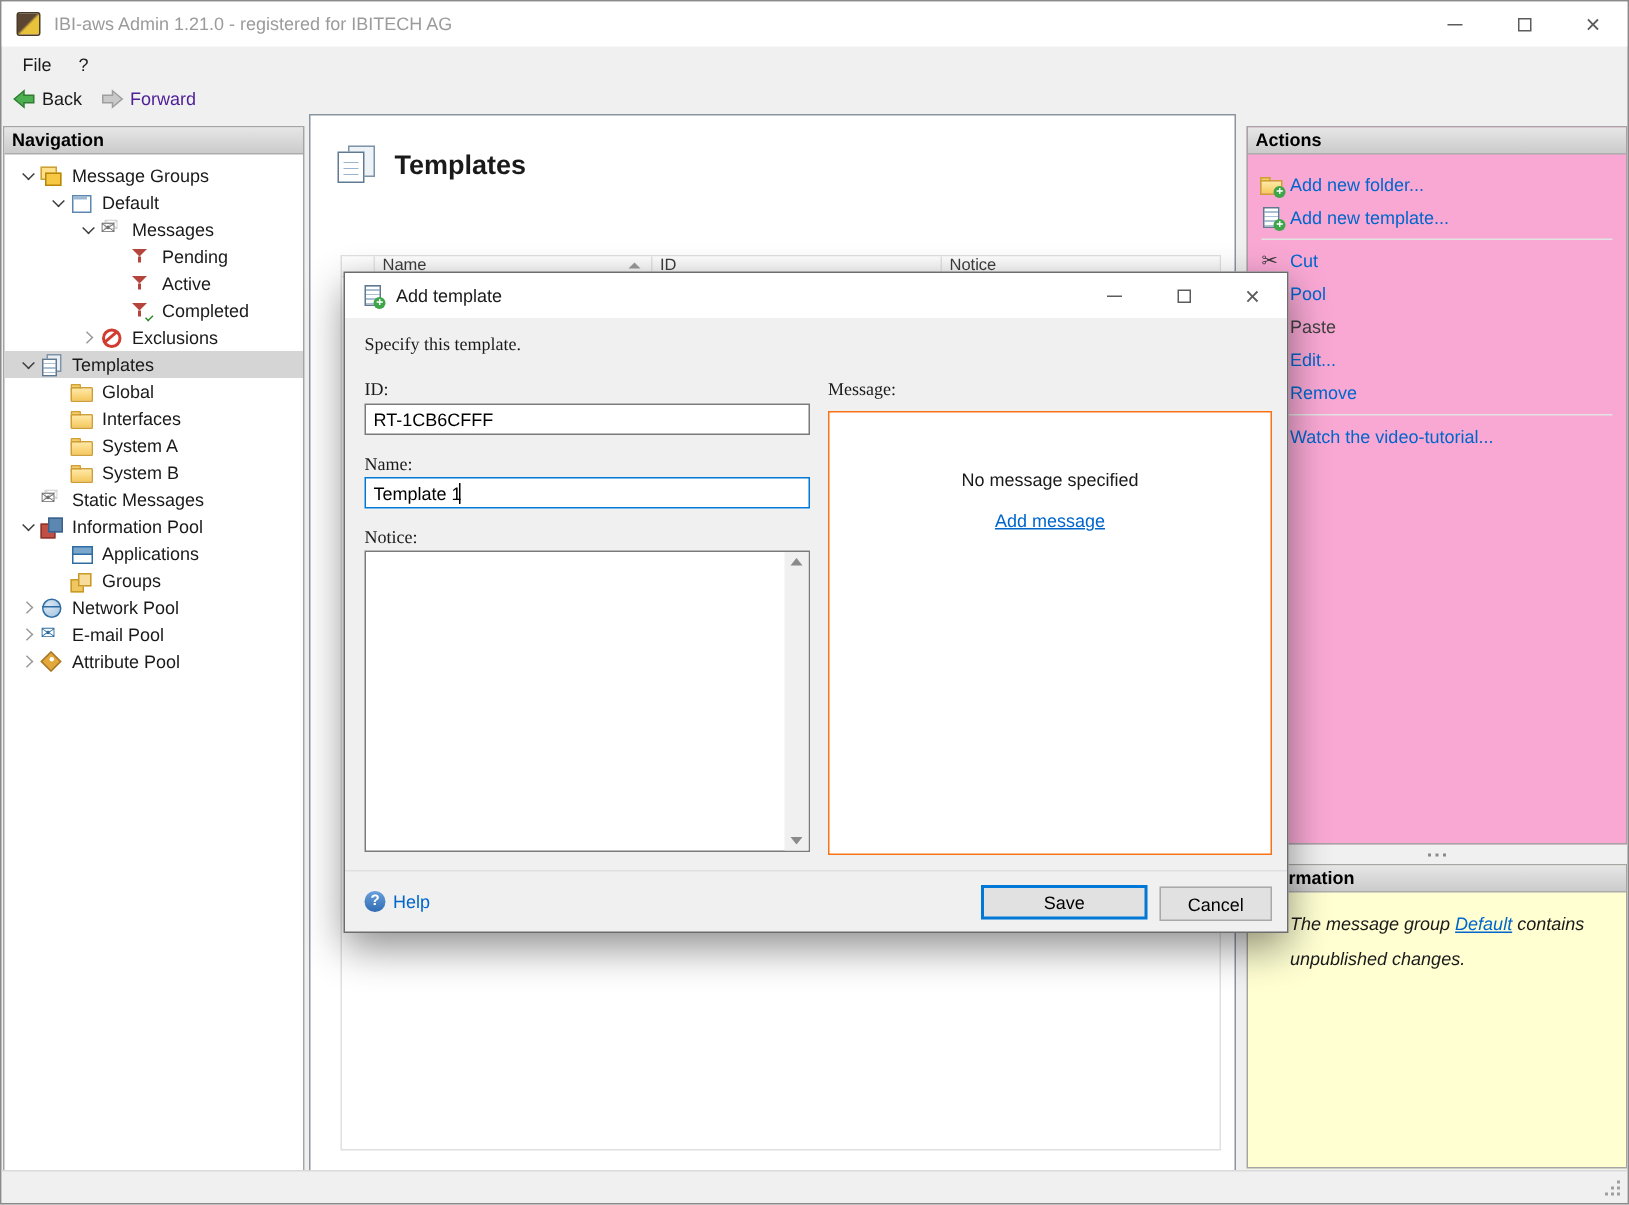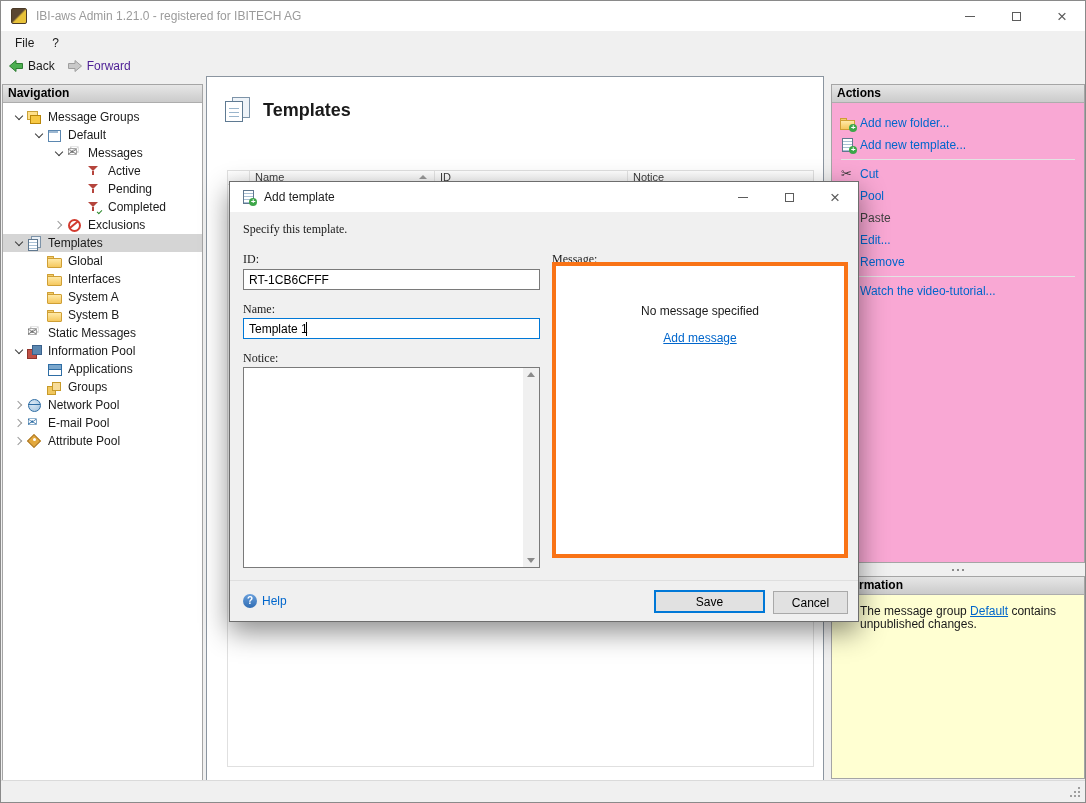--- a/index.html
+++ b/index.html
@@ -109,21 +109,21 @@
   .a-copy::after{content:"";position:absolute;left:5px;top:4px;width:8px;height:11px;background:#fff;border:1px solid #8a8a8a}
   .a-paste::before{content:"";position:absolute;left:2px;top:1px;width:11px;height:13px;background:#c8a05a;border:1px solid #8f6e32}
   .a-paste::after{content:"";position:absolute;left:4px;top:4px;width:7px;height:9px;background:#fff;border:1px solid #8a8a8a}
   .a-edit::before{content:"✎";position:absolute;left:1px;top:0;font-size:13px;color:#555}
   .a-remove::before{content:"×";position:absolute;left:3px;top:-2px;font-size:16px;font-weight:700;color:#c0392b}
 
   
   .splitter { position:absolute; left:830px; top:562px; width:254px; height:13px; display:flex; align-items:center; justify-content:center; }
   .splitter-dots { width:2px; height:2px; background:#8a8a8a; box-shadow:5px 0 0 #8a8a8a,-5px 0 0 #8a8a8a; }
   .info-panel { position:absolute; left:830px; top:575px; width:254px; height:203px; background:#ffffd2; border:1px solid #a5a5a5; }
-  .info-body { position:relative; padding:10px 8px 0 28px; line-height:13px; }
+  .info-body { position:relative; padding:10px 8px 0 28px; line-height:23px;font-style:italic; }
   .info-icon { position:absolute; left:7px; top:10px; width:14px; height:14px; border-radius:50%;
     background:linear-gradient(#6aa0dc,#2f6cb3); color:#fff; font-size:10px; font-weight:700; text-align:center; line-height:14px; }
   .info-icon::before{content:"i"}
   .info-link { color:#0066cc; text-decoration:underline; cursor:pointer; }
 
   
   .statusbar { position:absolute; left:0; bottom:0; width:100%; height:22px; background:#f0f0f0; border-top:1px solid #dadada; }
   .grip { position:absolute; right:5px; bottom:5px; width:2px; height:2px; background:#9e9e9e;
     box-shadow:-4px 0 0 #9e9e9e,-8px 0 0 #9e9e9e,0 -4px 0 #9e9e9e,-4px -4px 0 #9e9e9e,0 -8px 0 #9e9e9e; }
 
@@ -135,21 +135,21 @@
   .dlg-icon::before{content:"";position:absolute;left:3px;top:1px;width:9px;height:12px;border:1px solid #60788f;background:#fff repeating-linear-gradient(to bottom,#fff 0 2px,#a9c0d4 2px 3px)}
   .dlg-lbl { position:absolute; color:#1a1a1a;font-family:Liberation Serif, serif; }
   .fld { position:absolute; width:297px; height:21px; border:1px solid #7a7a7a; background:#fff; padding:0 5px;
     font:12px "Liberation Sans","DejaVu Sans",sans-serif; color:#000; outline:none; }
   .fld.focused { border:1px solid #0078d7; }
   .caret { position:absolute; left:76px; top:140px; width:1px; height:14px; background:#000; }
   .notice { position:absolute; left:13px; top:185px; width:297px; height:201px; background:#fff; border:1px solid #7a7a7a; }
   .sb { position:absolute; right:0; top:0; width:16px; height:100%; background:#f0f0f0; display:flex; flex-direction:column; justify-content:space-between; align-items:center; padding:4px 0; }
   .sb-up { width:0; height:0; border-left:4px solid transparent; border-right:4px solid transparent; border-bottom:5px solid #8a8a8a; }
   .sb-down { width:0; height:0; border-left:4px solid transparent; border-right:4px solid transparent; border-top:5px solid #8a8a8a; }
-  .msg-panel { position:absolute; left:322px; top:80px; width:296px; height:296px; background:#fff; border:4px solid #f97316; text-align:center; }
+  .msg-panel { position:absolute; left:322px; top:92px; width:296px; height:296px; background:#fff; border:1px solid #f97316; text-align:center; }
   .msg-empty { margin-top:38px; }
   .msg-add { display:inline-block; margin-top:13px; color:#0066cc; text-decoration:underline; cursor:pointer; }
   .dlg-sep { position:absolute; left:0; top:398px; width:100%; height:1px; background:#dfdfdf; }
   .help { position:absolute; left:13px; top:412px; display:flex; align-items:center; gap:5px; color:#0066cc; cursor:pointer; }
   .help-icon { width:14px; height:14px; border-radius:50%; background:linear-gradient(#6aa0dc,#2f6cb3); color:#fff;
     font-size:10px; font-weight:700; text-align:center; line-height:14px; }
   .help-icon::before{content:"?"}
   .btn { position:absolute; height:23px; background:#e1e1e1; font:12px "Liberation Sans","DejaVu Sans",sans-serif; color:#000;
     display:flex; align-items:center; justify-content:center; cursor:pointer; }
   .btn-save { left:424px; top:408px; width:111px; border:2px solid #0078d7; }
@@ -210,26 +210,26 @@
       <span class="tl">Default</span>
     </div>
     <div class="trow lvl2">
       <span class="chev"></span>
       <span class="ti i-messages"></span>
       <span class="tl">Messages</span>
     </div>
     <div class="trow lvl3">
       <span class="chev none"></span>
       <span class="ti i-funnel"></span>
+      <span class="tl">Pending</span>
+    </div>
+    <div class="trow lvl3">
+      <span class="chev none"></span>
+      <span class="ti i-funnel"></span>
       <span class="tl">Active</span>
-    </div>
-    <div class="trow lvl3">
-      <span class="chev none"></span>
-      <span class="ti i-funnel"></span>
-      <span class="tl">Pending</span>
     </div>
     <div class="trow lvl3">
       <span class="chev none"></span>
       <span class="ti i-funnel">
           <i class="tick"></i>
         </span>
       <span class="tl">Completed</span>
     </div>
     <div class="trow lvl2">
       <span class="chev right"></span>

